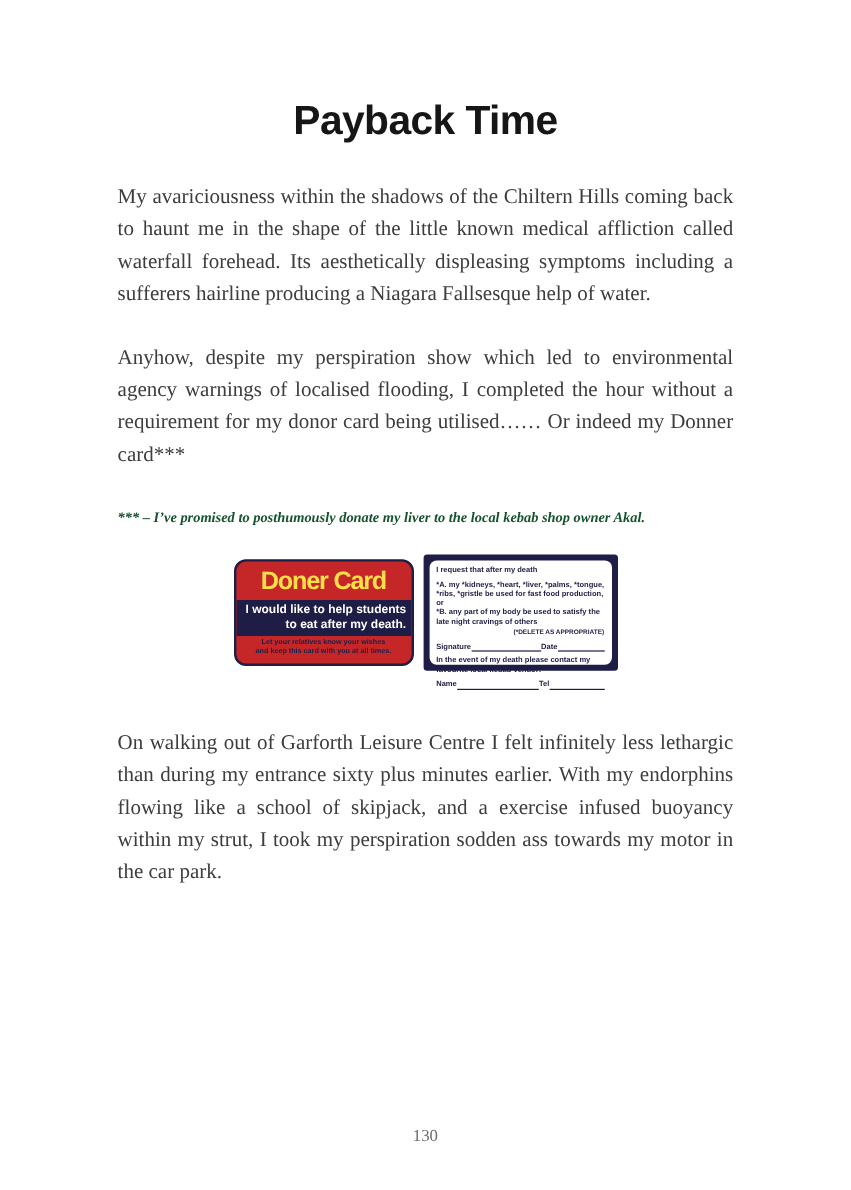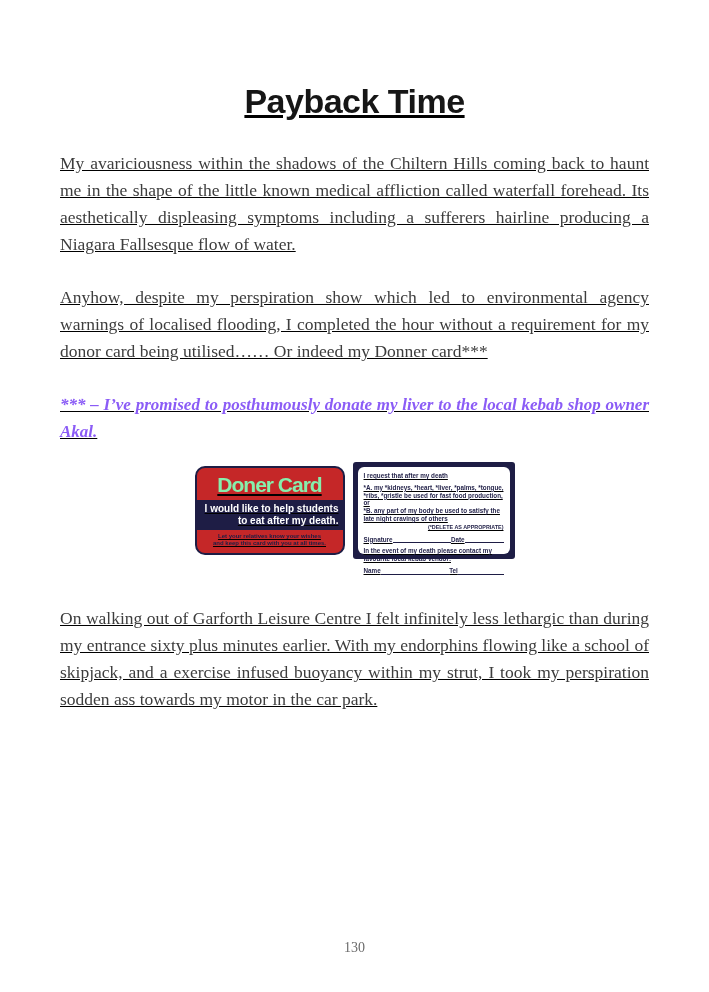--- a/index.html
+++ b/index.html
@@ -10,43 +10,43 @@
   html,body{margin:0;padding:0;background:#ffffff;}
   .page{
     position:relative;
     width:709px;
     height:992px;
     margin:0 auto;
     background:#ffffff;
     font-family:"Liberation Serif","DejaVu Serif",serif;
     overflow:hidden;
   }
-  .content{padding:0 60px;text-decoration:underline;}
+  .content{padding:0 98px;}
   h1.title{
     font-family:"Liberation Sans","DejaVu Sans",sans-serif;
     font-weight:700;
     font-size:34px;
     line-height:42px;
     letter-spacing:-0.5px;
     text-align:center;
     color:#161616;
     margin:80px 0 28px 0;
   }
   p.body{
     font-size:17.5px;
     line-height:27px;
     text-align:justify;
     color:var(--body-ink);
     margin:0 0 26px 0;
   }
   p.note{
-    font-size:17px;
+    font-size:12px;
     line-height:27px;
     text-align:justify;
-    color:#8b5cf6;
+    color:#14532d;
     font-weight:700;
     font-style:italic;
     margin:0 0 17px 0;
   }
   
   .cards{
     display:flex;
     justify-content:center;
     align-items:center;
     gap:8px;
@@ -57,21 +57,21 @@
     height:89px;
     box-sizing:border-box;
     background:var(--card-red);
     border:2px solid var(--card-navy);
     border-radius:10px;
     display:flex;
     flex-direction:column;
     overflow:hidden;
   }
   .front-title{
-    color:#86efac;
+    color:#fde047;
     font-family:"Liberation Sans","DejaVu Sans",sans-serif;
     font-weight:700;
     font-size:21px;
     line-height:22px;
     letter-spacing:-1px;
     text-align:center;
     padding-top:6px;
   }
   .front-band{
     background:var(--card-navy);
@@ -149,21 +149,21 @@
 </style>
 </head>
 <body>
 
 <div class="page">
   <div class="content">
 
     <h1 class="title">Payback Time</h1>
 
 
-    <p class="body">My avariciousness within the shadows of the Chiltern Hills coming back to haunt me in the shape of the little known medical affliction called waterfall forehead. Its aesthetically displeasing symptoms including a sufferers hairline producing a Niagara Fallsesque flow of water.</p>
+    <p class="body">My avariciousness within the shadows of the Chiltern Hills coming back to haunt me in the shape of the little known medical affliction called waterfall forehead. Its aesthetically displeasing symptoms including a sufferers hairline producing a Niagara Fallsesque help of water.</p>
 
     <p class="body">Anyhow, despite my perspiration show which led to environmental agency warnings of localised flooding, I completed the hour without a requirement for my donor card being utilised…… Or indeed my Donner card***</p>
 
     <p class="note">*** – I’ve promised to posthumously donate my liver to the local kebab shop owner Akal.</p>
 
     <div class="cards">
 
       <div class="card-front">
         <div class="front-title">Doner Card</div>
         <div class="front-band">I would like to help students to eat after my death.</div>

